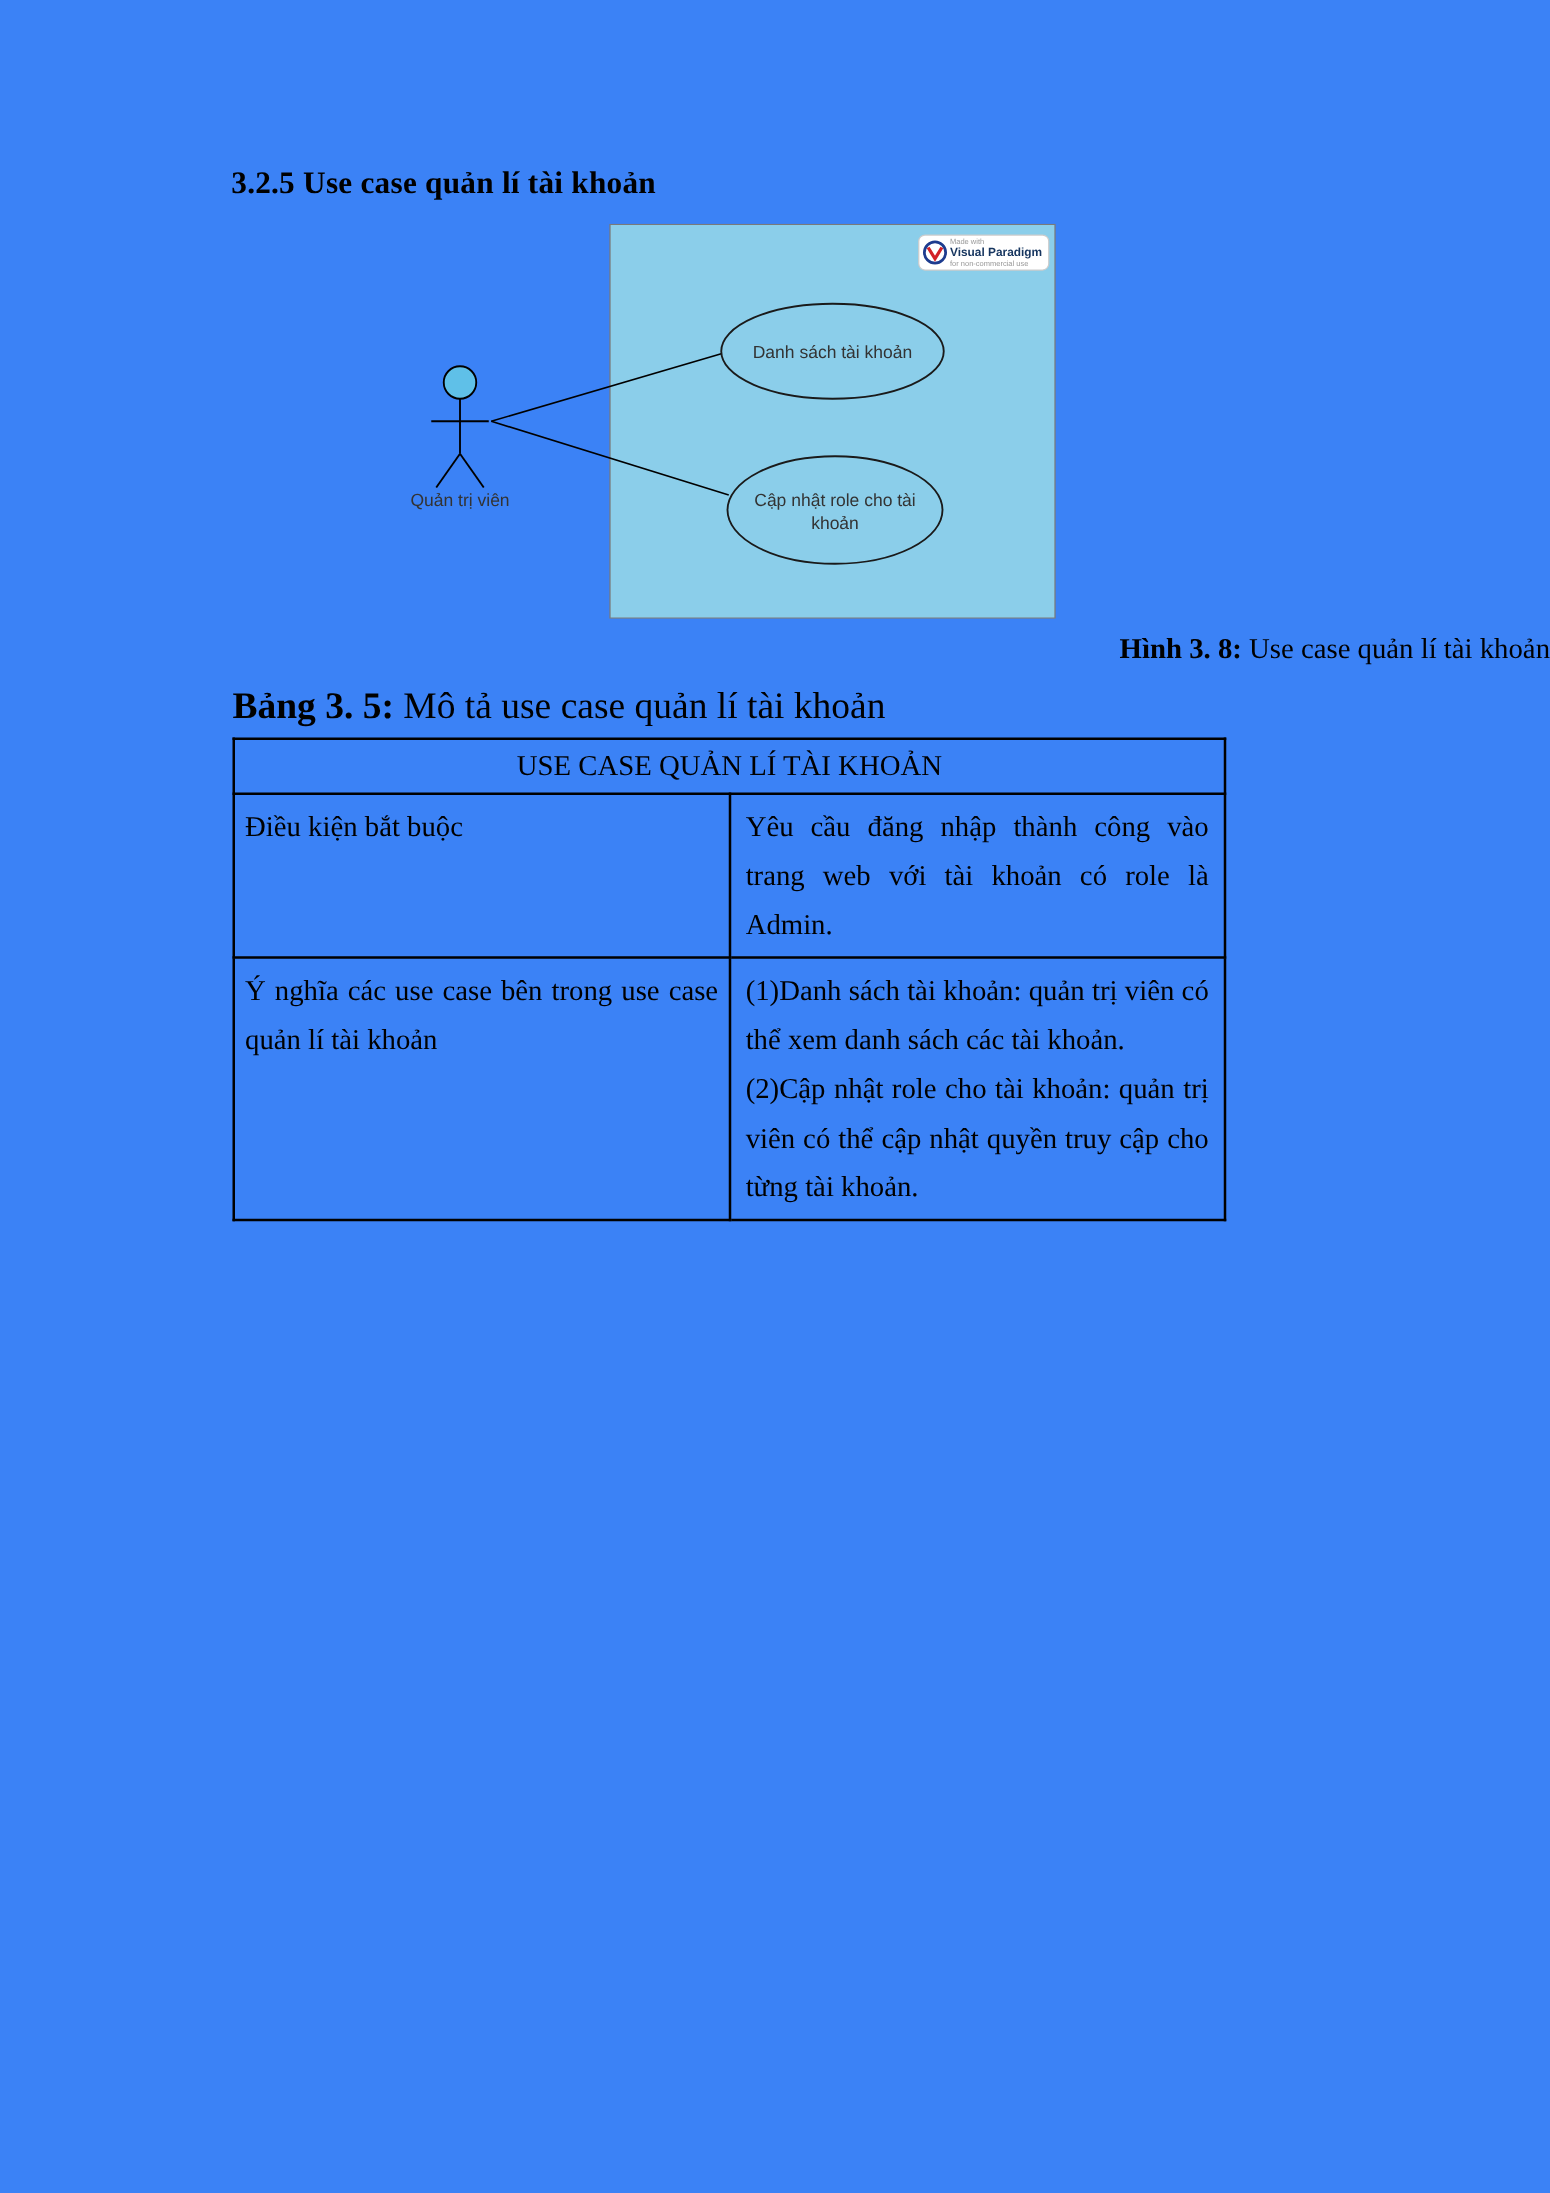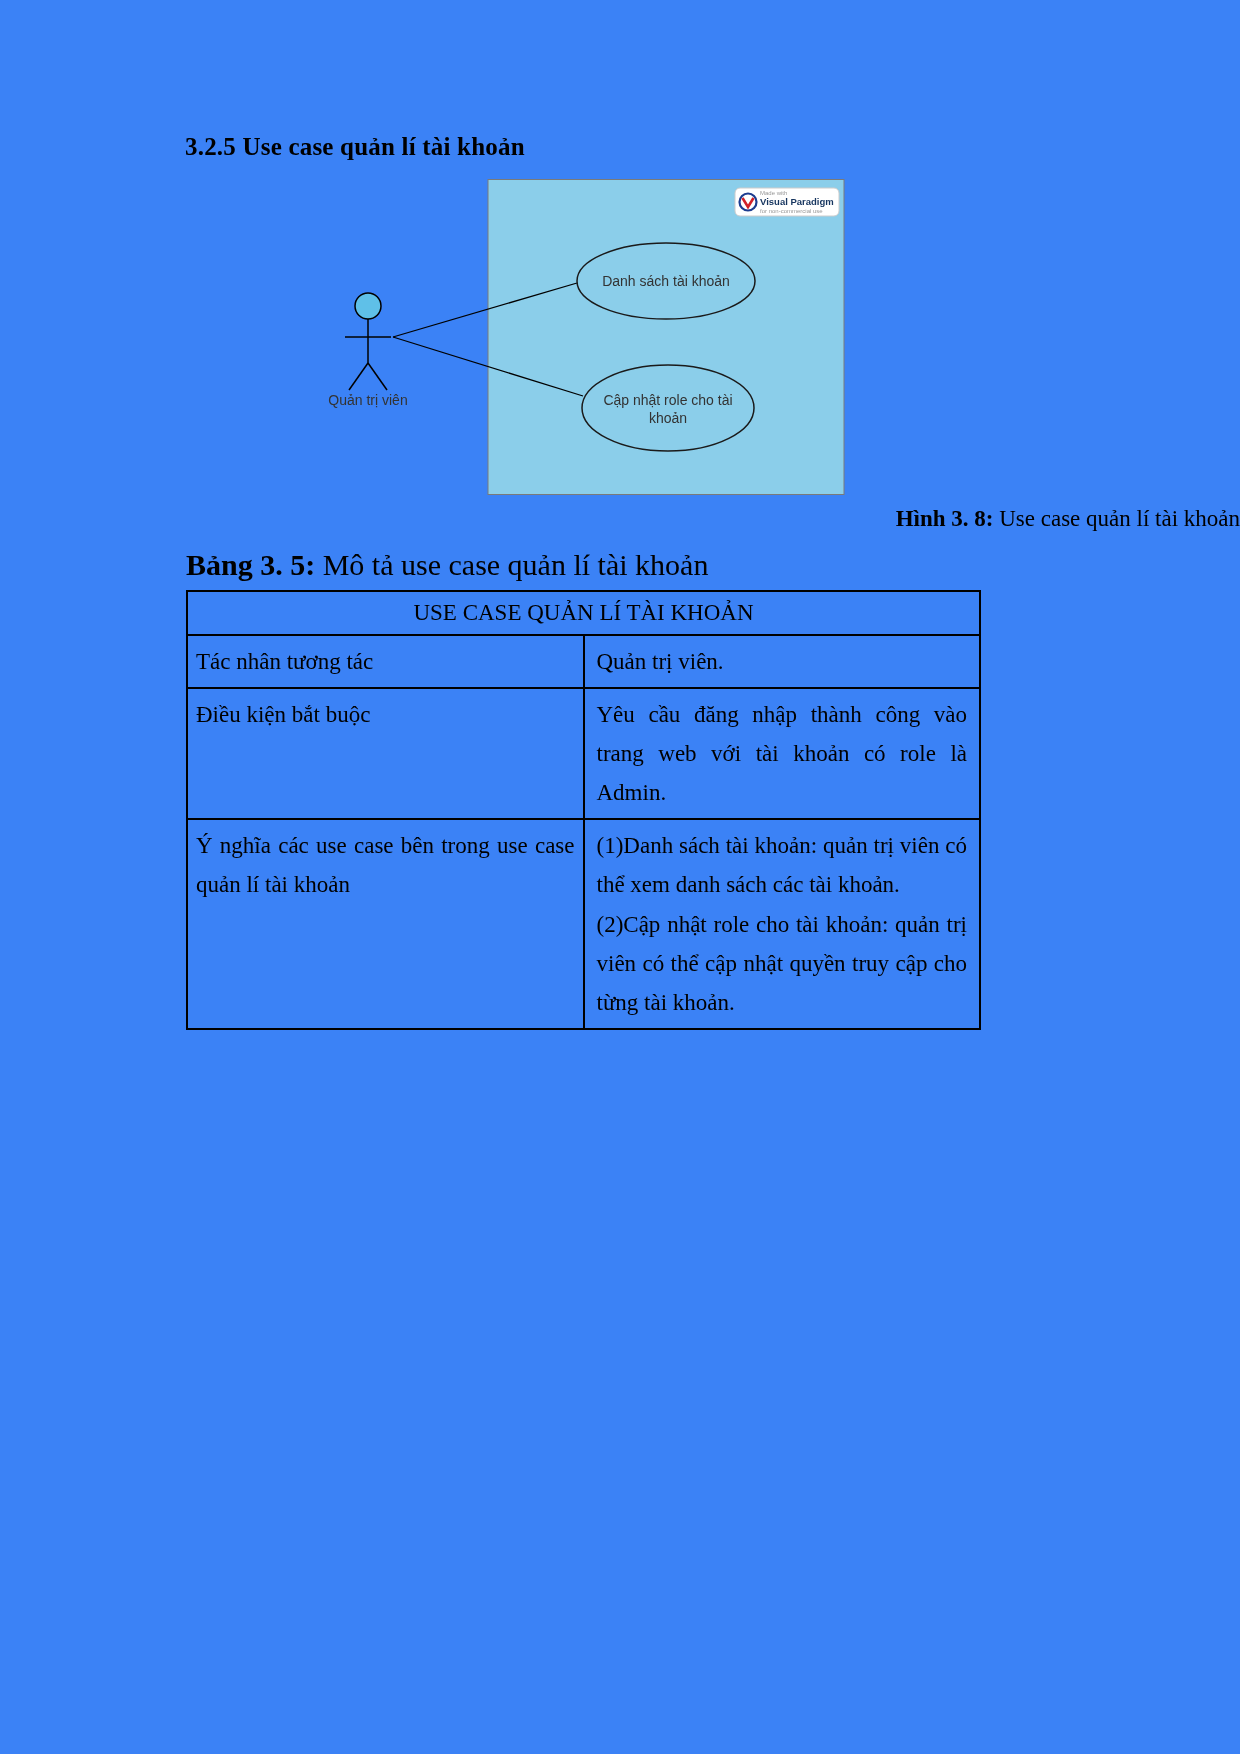--- a/index.html
+++ b/index.html
@@ -154,24 +154,20 @@
   <div class="table-caption">
     <span class="bold">Bảng 3. 5:</span><span> Mô tả use case quản lí tài khoản</span>
   </div>
 
   <table class="uc-table">
     <tbody>
         <tr>
       <th colspan="2">USE CASE QUẢN LÍ TÀI KHOẢN</th>
     </tr>
     <tr>
-      <td class="label-col">Tác nhân tương tác</td>
-      <td class="content-col">Quản trị viên.</td>
-    </tr>
-    <tr>
       <td class="label-col">Điều kiện bắt buộc</td>
       <td class="content-col">Yêu cầu đăng nhập thành công vào trang web với tài khoản có role là Admin.</td>
     </tr>
     <tr>
       <td class="label-col">Ý nghĩa các use case bên trong use case quản lí tài khoản</td>
       <td class="content-col">(1)Danh sách tài khoản: quản trị viên có thể xem danh sách các tài khoản.
 (2)Cập nhật role cho tài khoản: quản trị viên có thể cập nhật quyền truy cập cho từng tài khoản.</td>
     </tr>
   </tbody>
     </table>

